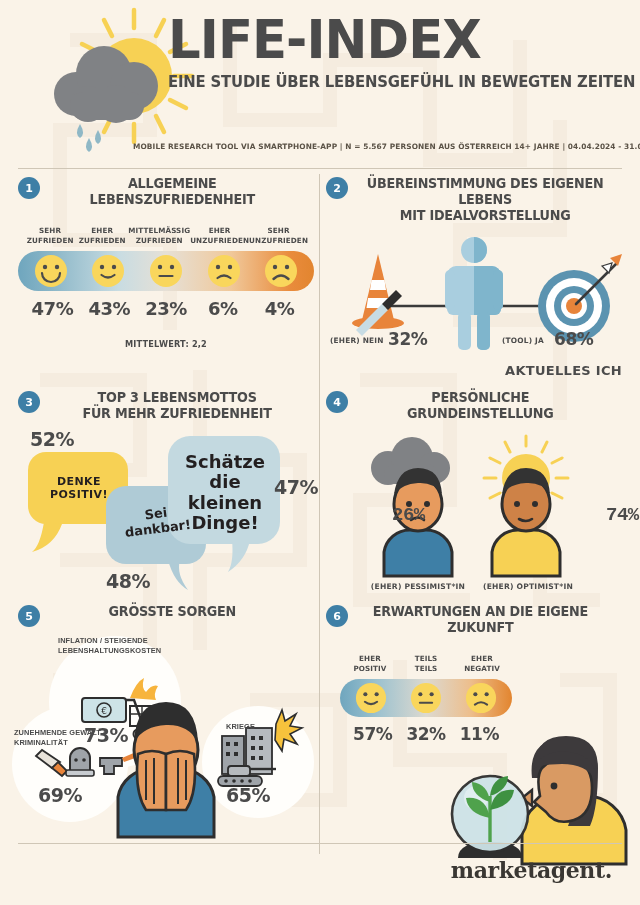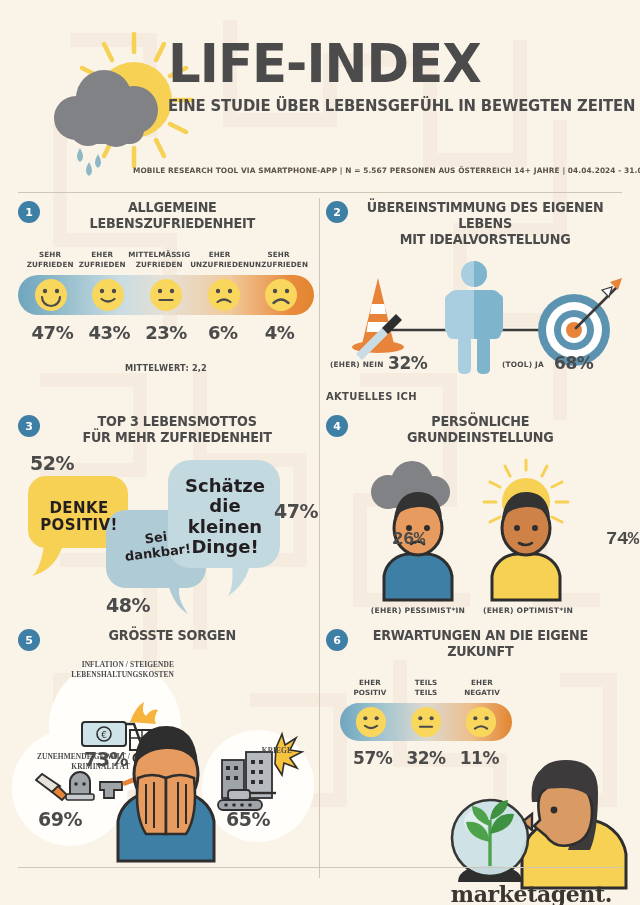--- a/index.html
+++ b/index.html
@@ -28,21 +28,20 @@
     position: relative;
     width: 640px;
     height: 905px;
     padding: 0 18px;
   }
 
   
   .header {
     position: relative;
     height: 168px;
-    margin-top: 24px;
   }
   .weather-mark {
     position: absolute;
     left: 12px;
     top: 6px;
     width: 170px;
     height: 140px;
   }
   .titles {
     position: absolute;
@@ -209,24 +208,24 @@
   }
   .ideal-cap {
     position: absolute;
     font-family: "DejaVu Sans", sans-serif;
     font-weight: bold;
     color: #4B4B4B;
   }
   .cap-small { font-size: 7.4px; letter-spacing: .2px; }
   .cap-pct   { font-size: 17px; letter-spacing: -.4px; }
   .cap-center{
-    font-size: 10px;
+    font-size: 13px;
     letter-spacing: .3px;
     left: 0; right: 0;
-    text-align: left;
+    text-align: right;
     bottom: 2px;
   }
 
   
   .mottos { position: relative; height: 178px; margin-top: 2px; }
   .motto-pct {
     position: absolute;
     font-family: "DejaVu Sans", sans-serif;
     font-weight: bold;
     font-size: 19px;
@@ -235,21 +234,21 @@
   }
   .bubble-text {
     position: absolute;
     font-family: "DejaVu Sans", sans-serif;
     font-weight: bold;
     color: #231F20;
     text-align: center;
     line-height: 1.12;
     pointer-events: none;
   }
-  #motto-text-1 { font-size: 15px; letter-spacing: .4px; }
+  #motto-text-1 { font-size: 11px; letter-spacing: .4px; }
   #motto-text-2 { font-size: 13px; transform: rotate(-7deg); }
   #motto-text-3 { font-size: 18px; }
 
   
   .mindset { position: relative; height: 170px; margin-top: 8px; }
   .mindset-pct {
     position: absolute;
     font-family: Liberation Mono, monospace;
     font-weight: bold;
     font-size: 19px;
@@ -264,26 +263,26 @@
     font-size: 7.6px;
     color: #4B4B4B;
     letter-spacing: .2px;
     text-align: center;
   }
 
   
   .worries { position: relative; height: 210px; margin-top: 2px; }
   .worry-label {
     position: absolute;
-    font-family: Liberation Serif, serif;
+    font-family: Liberation Sans, sans-serif;
     font-weight: bold;
     font-size: 7.4px;
     line-height: 1.35;
     color: #4B4B4B;
-    text-align: right;
+    text-align: left;
     letter-spacing: .1px;
   }
   .worry-pct {
     position: absolute;
     font-family: "DejaVu Sans", sans-serif;
     font-weight: bold;
     font-size: 19px;
     color: #4B4B4B;
     letter-spacing: -.5px;
   }

